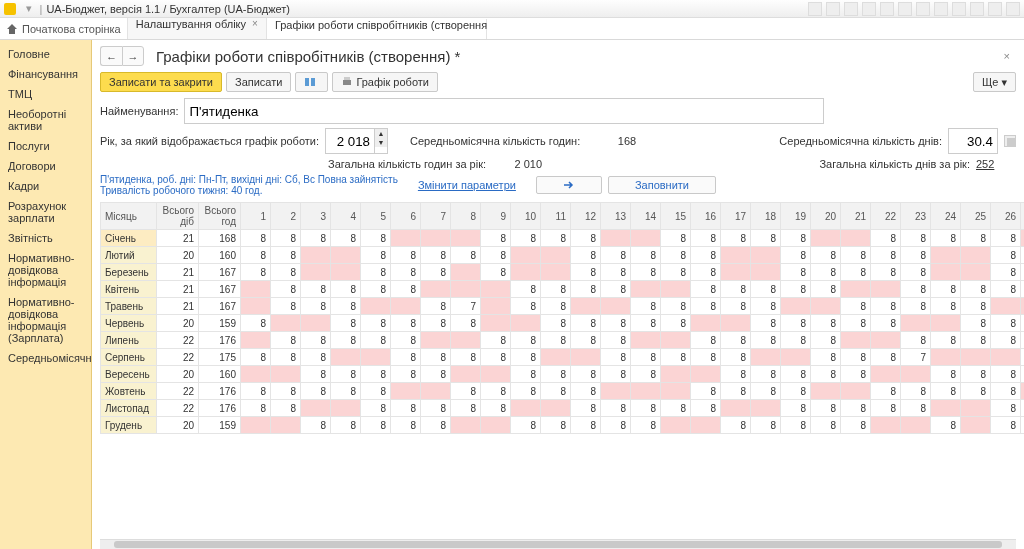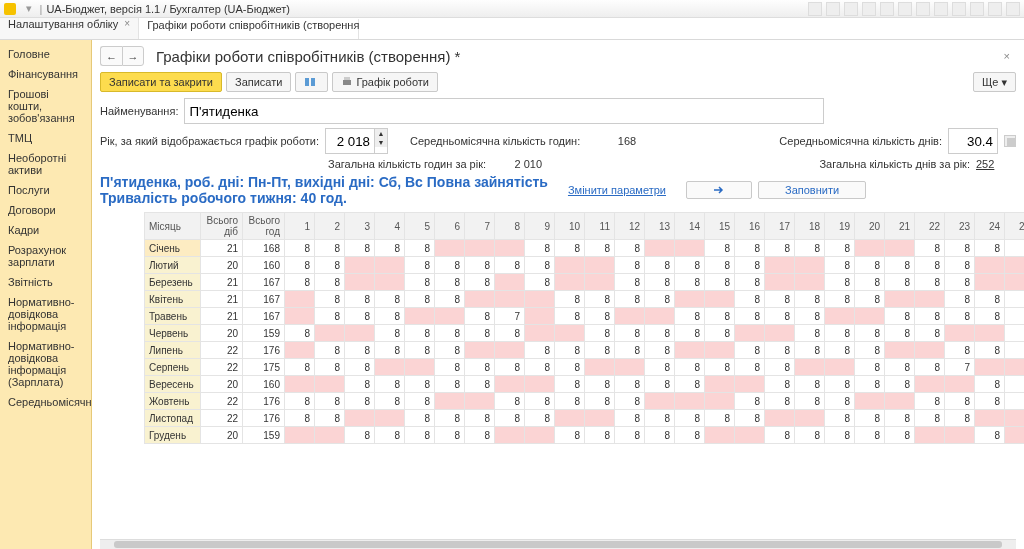--- a/index.html
+++ b/index.html
@@ -44,25 +44,25 @@
   .text-input.wide{flex:1;max-width:640px;}
   .text-input.tiny{width:50px;text-align:right;}
   .spinner{display:flex;}
   .spinner .spin-btns{display:flex;flex-direction:column;border:1px solid #ccc;border-left:none;}
   .spinner .sp{width:12px;height:9px;font-size:7px;display:flex;align-items:center;justify-content:center;background:#eee;cursor:pointer;}
   .value-text{width:50px;text-align:right;display:inline-block;}
   .row2-right{margin-left:auto;display:flex;align-items:center;gap:6px;}
   
   .hint-row{padding:2px 8px 6px 8px;color:#2a6bc4;display:flex;gap:20px;align-items:center;}
   .hint-row .link{text-decoration:underline;cursor:pointer;}
-  .hint-row .small{color:#2a6bc4;font-size:14px;font-weight:bold;}
+  .hint-row .small{color:#2a6bc4;font-size:10px;}
   .fill-bar{display:flex;align-items:center;gap:6px;}
   .fill-btn{border:1px solid #c9c9c9;background:#fafafa;padding:2px 26px;cursor:pointer;border-radius:2px;display:flex;align-items:center;}
   
-  .grid-wrap{flex:1;overflow:auto;padding:0 8px 20px 8px;margin-left:44px;}
+  .grid-wrap{flex:1;overflow:auto;padding:0 8px 20px 8px;}
   table.grid{border-collapse:collapse;width:100%;table-layout:fixed;}
   .grid th,.grid td{border:1px solid #e4e4e4;padding:2px 4px;text-align:right;font-size:10px;height:17px;}
   .grid th{background:#f2f2f2;font-weight:normal;color:#555;position:sticky;top:0;}
   .grid td.mname{text-align:left;background:#f9f2d0;}
   .grid td.mname.sel{background:#fdecc2;}
   .grid td.weekend{background:#fbd4d4;}
   .grid tr:first-child th:first-child{text-align:left;}
   col.cm{width:56px;} col.ctot{width:42px;} col.cd{width:30px;}
   
   .hscroll{height:10px;background:#eee;border-top:1px solid #ddd;position:relative;margin:0 8px;}
@@ -86,37 +86,42 @@
   <span class="sys-icon"></span>
   <span class="sys-icon"></span>
   <span class="sys-icon"></span>
   <span class="sys-icon"></span>
   <span class="sys-icon"></span>
   <span class="sys-icon"></span>
   <span class="sys-icon"></span>
 </div>
 
 <div class="tabs-row">
+  <div class="home-icon">
+    <svg width="12" height="12" viewBox="0 0 12 12">
+        <path d="M1 6 L6 1 L11 6 L9 6 L9 11 L3 11 L3 6 Z" fill="#666"></path>
+      </svg>
+    <span style="margin-left:4px;">Початкова сторінка</span>
+  </div>
   <div class="tabs">
     <div class="tab">
       <span>Налаштування обліку</span>
       <span class="tab-close">×</span>
     </div>
     <div class="tab active">
       <span>Графіки роботи співробітників (створення) *</span>
 
     </div>
   </div>
 </div>
 
 <div class="body-wrap">
   <div class="sidebar" id="sidebar">
       <div class="nav-item">Головне</div>
       <div class="nav-item">Фінансування</div>
-      <div class="nav-item">Грошові кошти, зобов'язання</div>
       <div class="nav-item">ТМЦ</div>
       <div class="nav-item">Необоротні активи</div>
       <div class="nav-item">Послуги</div>
       <div class="nav-item">Договори</div>
       <div class="nav-item">Кадри</div>
       <div class="nav-item">Розрахунок зарплати</div>
       <div class="nav-item">Звітність</div>
       <div class="nav-item">Нормативно-довідкова інформація</div>
       <div class="nav-item">Нормативно-довідкова інформація (Зарплата)</div>
       <div class="nav-item">Середньомісячна</div>

